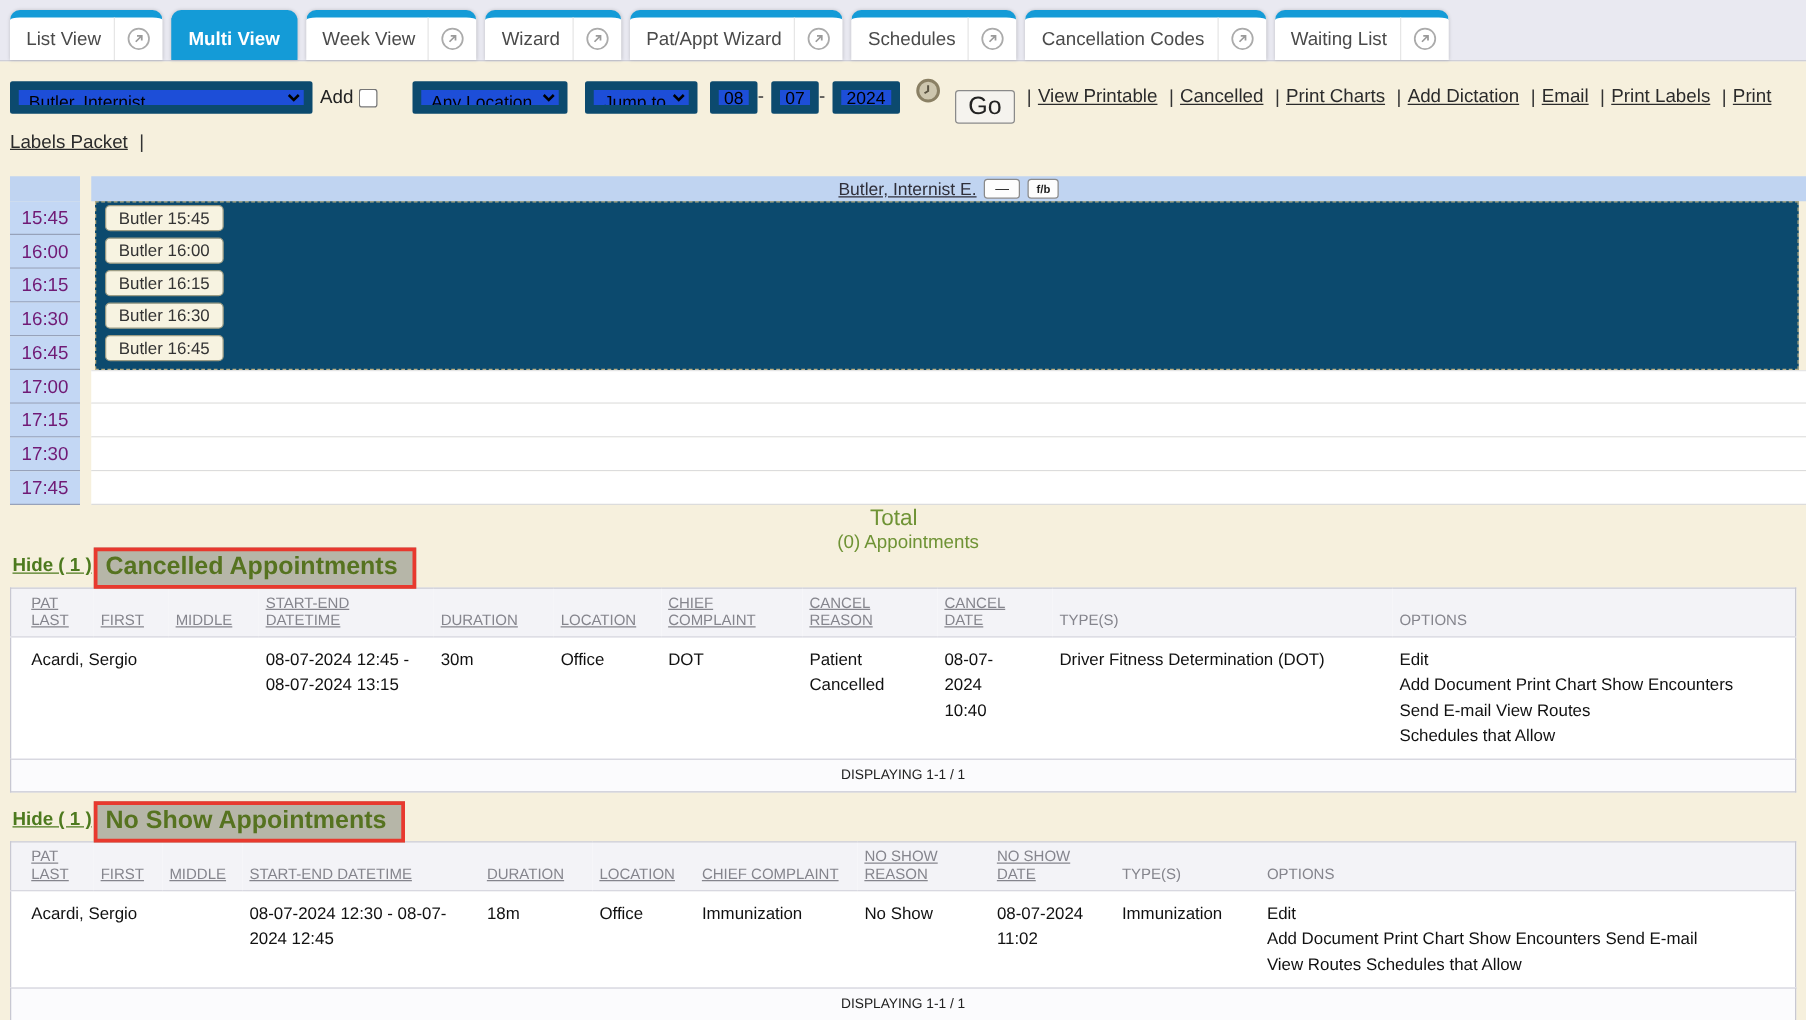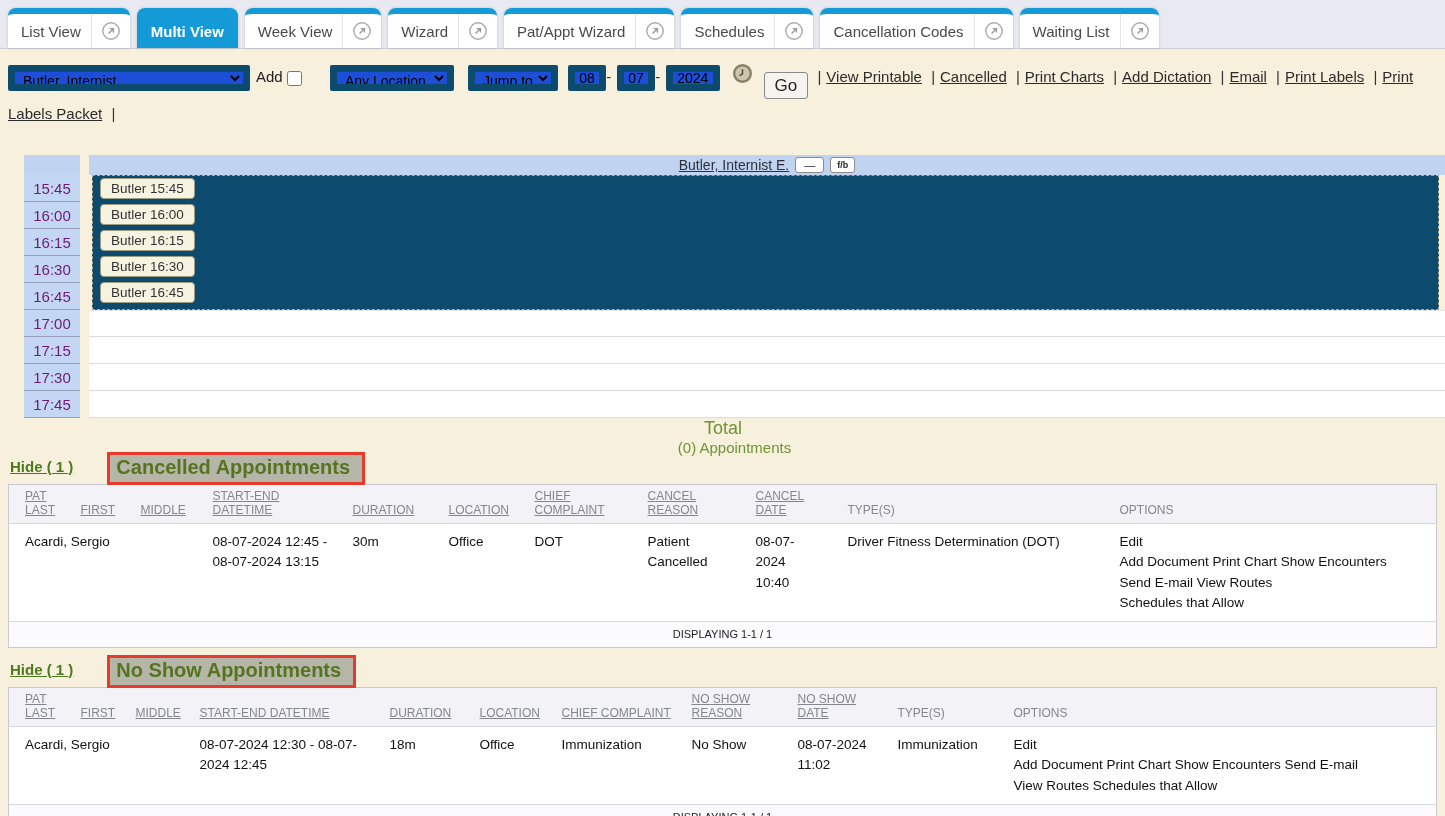--- a/index.html
+++ b/index.html
@@ -43,28 +43,28 @@
   .sel-provider { width:242px; }
   .sel-location { width:124px; margin-left:21px; }
   .sel-jump { width:90px; margin-left:10px; }
   .date-in { width:38px; margin-left:6px; }
   .date-y { width:54px; }
   .dash { color:#333; }
   .addwrap { margin-left:6px; }
   .addwrap input { vertical-align:middle; width:15px; height:15px; margin-left:4px; }
   .clockbtn { display:inline-block; vertical-align:middle; margin:0 6px 0 8px; cursor:pointer; }
   .gobtn {
-    font-family:"Liberation Sans",sans-serif; font-size:17px;
+    font-family:"Liberation Sans",sans-serif; font-size:20px;
     height:27px; padding:0 10px; background:#f5f3ee; border:1px solid #8a8a8a;
     border-radius:3px; vertical-align:middle; cursor:pointer; color:#222;margin-top:15px;
   }
   .tb-sep { color:#333; padding:0 5px; }
   a.tb-link { color:#2b2b2b; text-decoration:underline; cursor:pointer; }
   
-  .grid { margin-top:24px; padding-left:24px; }
+  .grid { margin-top:10px; padding-left:8px; }
   .grid-row { display:flex; }
   .corner { width:56px; background:#c0d4f1; margin-right:9px; height:20px; }
   .mainhead {
     flex:1; background:#c0d4f1; height:20px; text-align:center;
     font-size:14px; display:flex; align-items:center; justify-content:center; gap:6px;
   }
   .mainhead a { color:#2f2f3a; text-decoration:underline; cursor:pointer; }
   .minibtn {
     font-family:"Liberation Sans",sans-serif;
     background:#fdfdfd; border:1px solid #8a8a8a; border-radius:3px;
@@ -89,21 +89,21 @@
     border:1px solid #9d9d85; border-radius:4px; font-size:13.5px; color:#333;
     padding:0 10px; cursor:pointer;
   }
   .emptyrow { height:27px; background:#ffffff; border-bottom:1px solid #dcdcdc; }
   .emptyrow.first { border-top:1px solid #e6e6e6; }
   .totalrow { display:flex; align-items:center; height:27px;flex-direction:column; }
   .total-lbl { width:65px; font-size:18px; color:#6f9335; padding-left:2px; }
   .total-val { flex:1; text-align:center; font-size:15px; color:#6f9335; }
   
   .section { padding:0 8px; margin-top:7px; }
-  .sechead { display:flex; align-items:flex-start; height:32px;gap:32px; }
+  .sechead { display:flex; align-items:flex-start; height:32px; }
   .hidelink {
     font-size:15px; font-weight:bold; color:#4d7a1e;
     text-decoration:underline; cursor:pointer; margin:6px 0 0 2px; white-space:nowrap;
   }
   .sectitle {
     margin-left:2px; position:relative; z-index:2;
     border:3px solid #e8392e; background:#b6b6a8;
     color:#567320; font-weight:bold; font-size:20px;
     padding:1px 12px 3px 6px; white-space:nowrap;
   }

